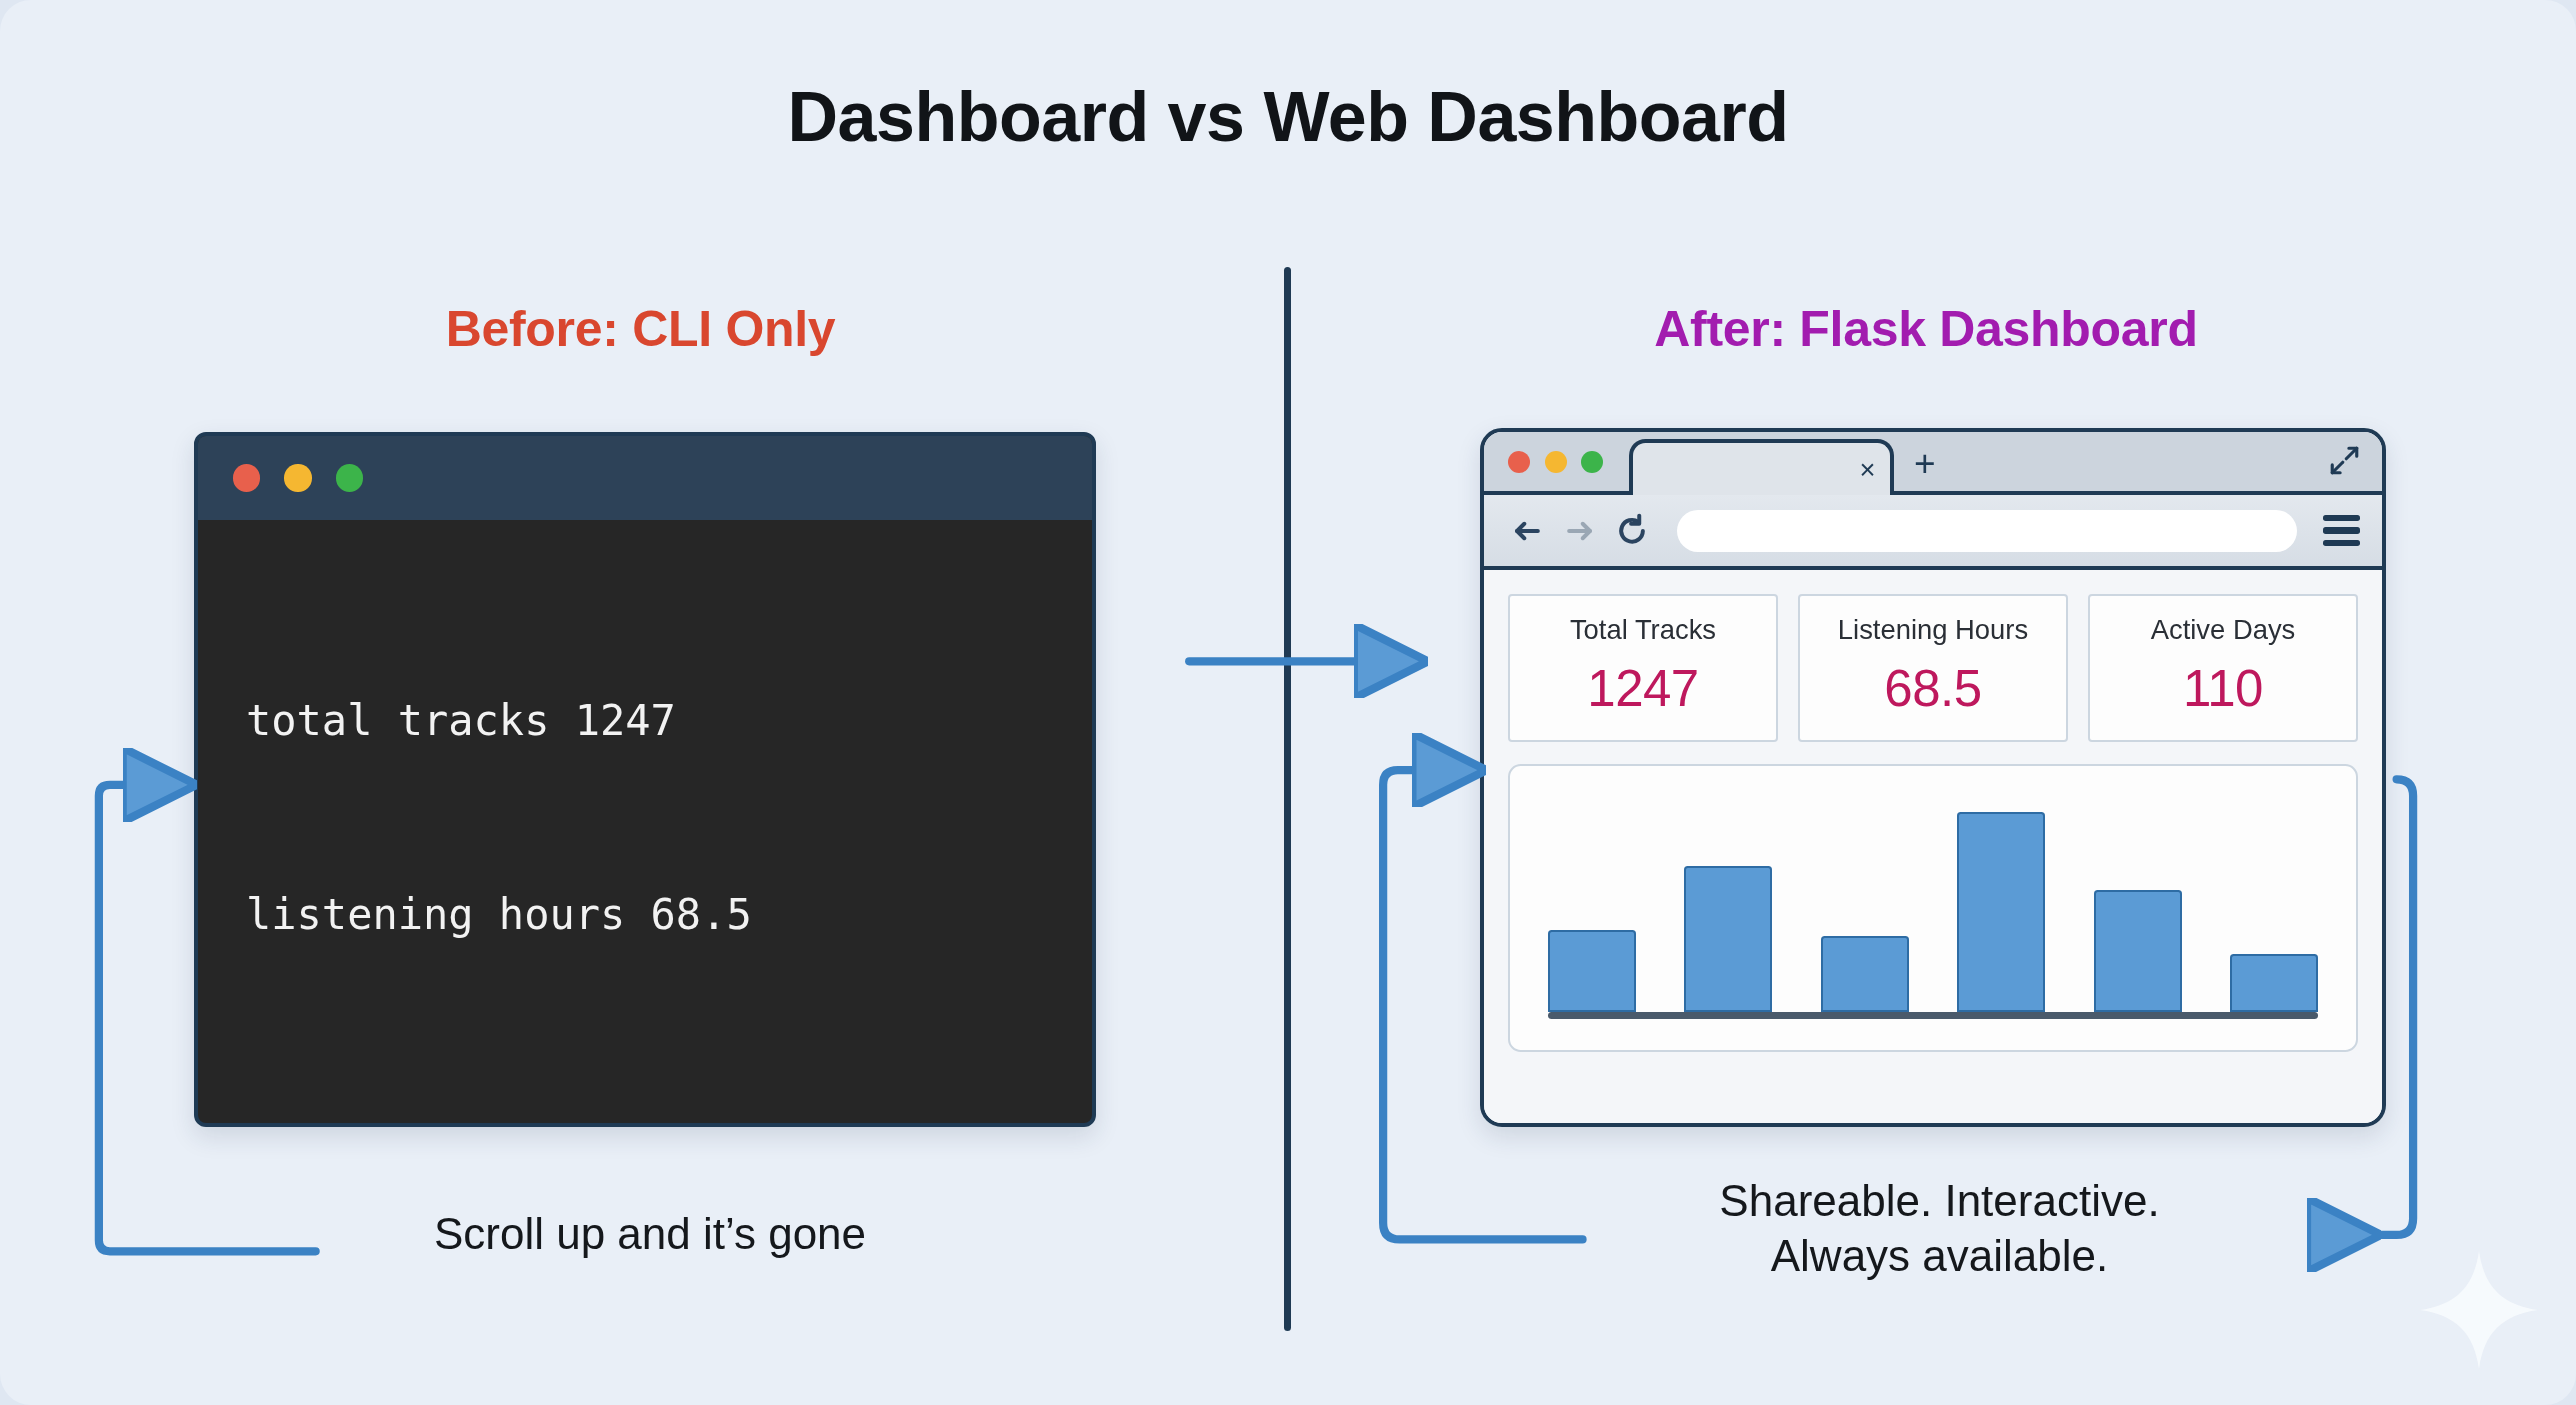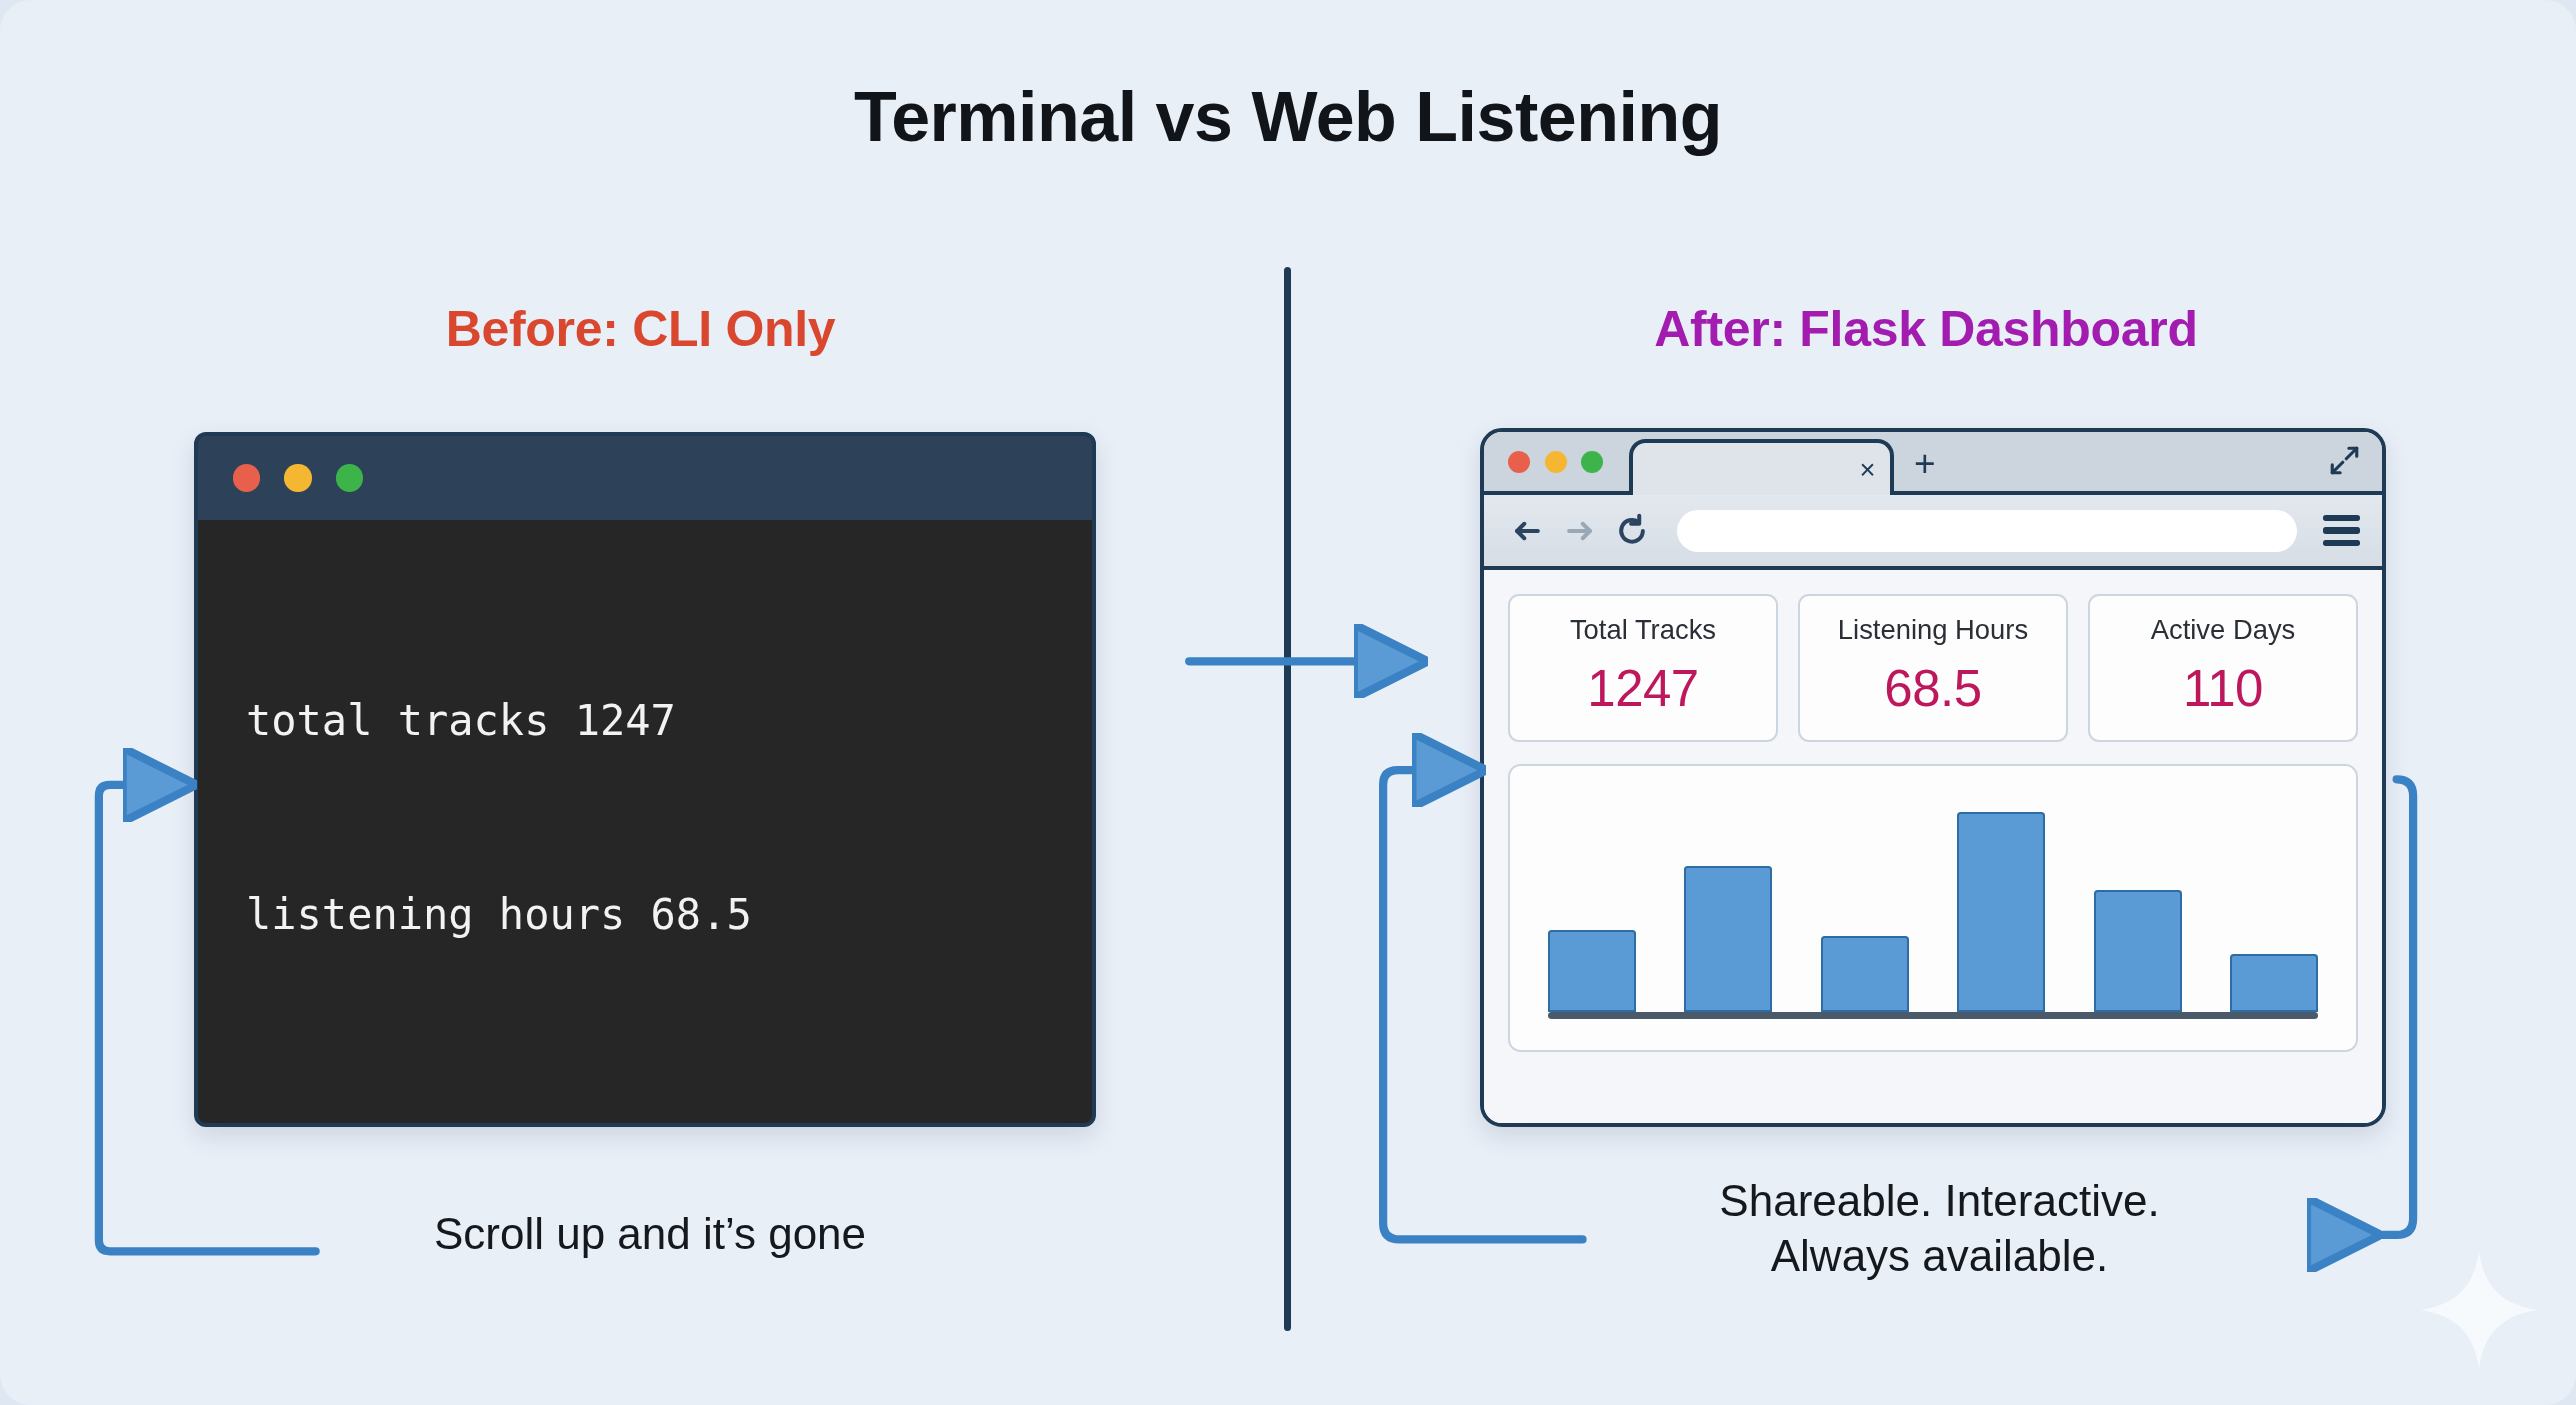--- a/index.html
+++ b/index.html
@@ -171,21 +171,21 @@
     box-sizing: border-box;
   }
   .stats {
     display: flex;
     gap: 20px;
   }
   .stat-card {
     flex: 1;
     background: #fdfdfd;
     border: 2.7px solid #ccd6e0;
-    border-radius: 11px;
+    border-radius: 4px;
     padding: 18.3px 9.1px 22px;
     text-align: center;
   }
   .stat-label {
     font-size: 27.4px;
     color: #2a2f36;
     margin-bottom: 12.8px;
   }
   .stat-value {
     font-size: 51px;
@@ -241,21 +241,21 @@
 
   
   .connector { position: absolute; overflow: visible; }
   .sparkle { position: absolute; left: 2415px; top: 1246px; width: 128px; height: 128px; }
 </style>
 </head>
 <body>
 
 <div class="canvas">
 
-  <div class="page-title">Terminal vs Web Listening</div>
+  <div class="page-title">Dashboard vs Web Dashboard</div>
 
   <div class="side-title left">Before: CLI Only</div>
   <div class="side-title right">After: Flask Dashboard</div>
 
   <div class="divider"></div>
 
   <div class="terminal">
     <div class="term-bar">
       <span class="dot red"></span>
       <span class="dot yellow"></span>

